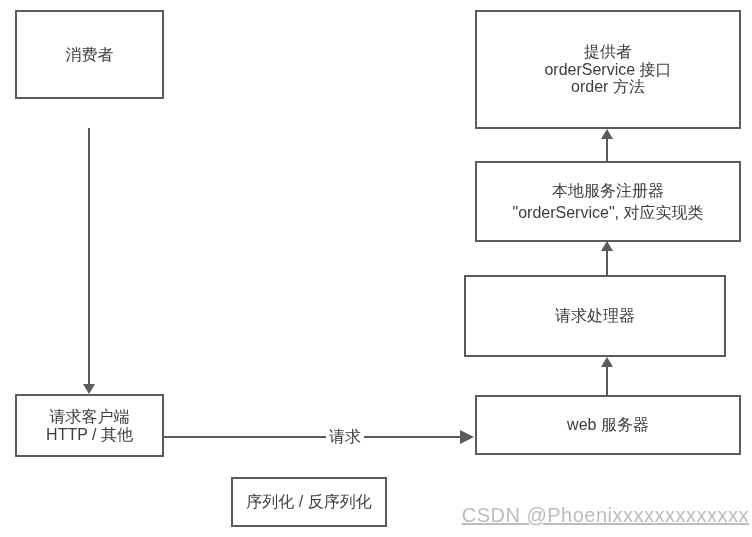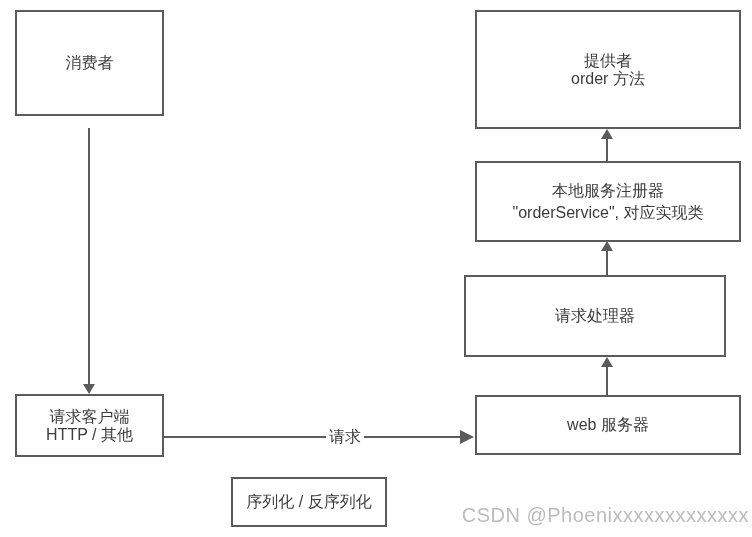--- a/index.html
+++ b/index.html
@@ -46,33 +46,35 @@
     transform:translate(-50%,-50%);
     margin-left:32px;
   }
   .watermark{
     position:absolute;
     right:3px;
     top:504px;
     color:var(--watermark);
     font-size:20px;
     letter-spacing:0.5px;
+    text-decoration:underline;
   }
 </style>
 </head>
 <body>
 
 <div class="canvas">
 
-  <div class="node" style="left:15px;top:10px;width:149px;height:106px">
+  <div class="node" style="left:15px;top:10px;width:149px;height:89px">
     <div>消费者</div>
   </div>
 
   <div class="node" style="left:475px;top:10px;width:266px;height:119px">
     <div>提供者</div>
+    <div>orderService 接口</div>
     <div>order 方法</div>
   </div>
 
   <div class="node" style="left:475px;top:161px;width:266px;height:81px;gap:4px">
     <div>本地服务注册器</div>
     <div>"orderService", 对应实现类</div>
   </div>
 
   <div class="node" style="left:464px;top:275px;width:262px;height:82px">
     <div>请求处理器</div>

